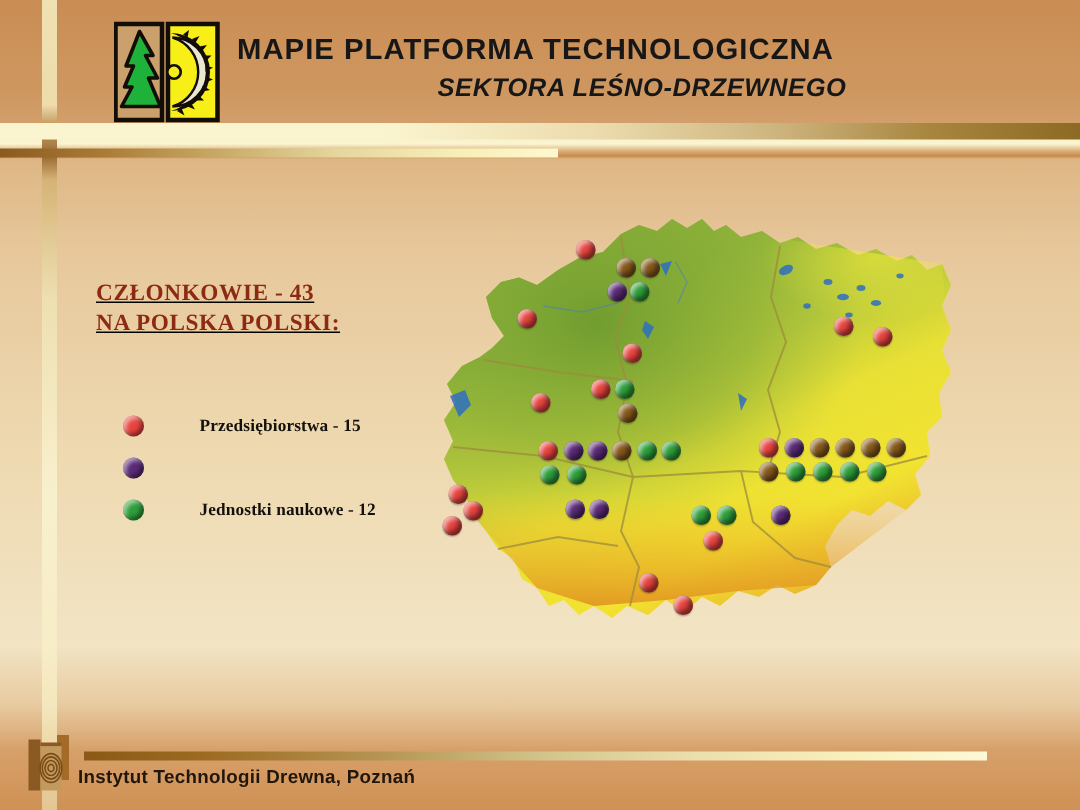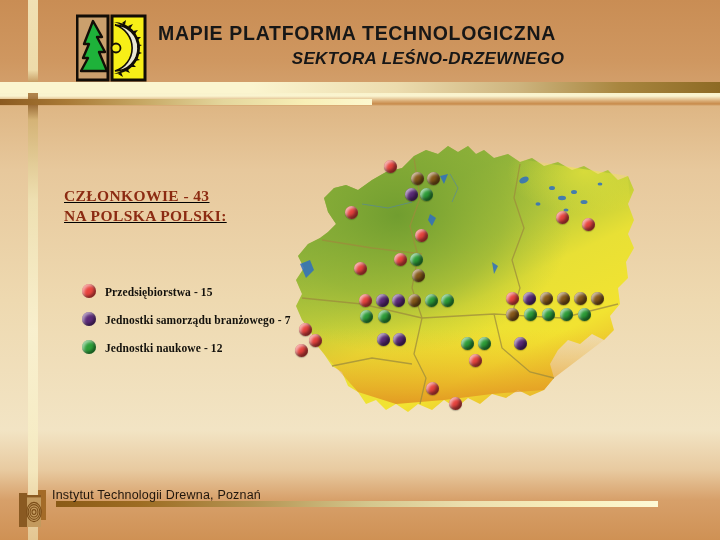--- a/index.html
+++ b/index.html
@@ -48,32 +48,32 @@
   .mapwrap{position:absolute;left:262px;top:128px;width:420px;height:345px;}
   .mapwrap svg{display:block;}
 
   
   .titleblock{position:absolute;left:64px;top:186px;text-decoration:underline;}
   .titleblock div{font-family:"Liberation Serif",serif;font-weight:bold;
     font-size:15.5px;color:#8c2b12;line-height:20px;letter-spacing:.4px;white-space:nowrap;}
 
   
   .legend{position:absolute;left:82px;top:270px;}
-  .legitem{display:flex;align-items:flex-end;height:28px;}
+  .legitem{display:flex;align-items:center;height:28px;gap:28px;}
   .bullet{width:14px;height:14px;border-radius:50%;flex:0 0 auto;margin-right:9px;
     box-shadow:inset -2px -2px 3px rgba(0,0,0,.45), inset 2px 2px 3px rgba(255,255,255,.55);}
   .legtxt{font-family:"Liberation Serif",serif;font-weight:bold;font-size:11.5px;
     color:#13110c;white-space:nowrap;letter-spacing:.1px;}
 
   
   .footlogo{position:absolute;left:18px;top:489px;width:34px;height:40px;}
   .footline{position:absolute;left:56px;top:501px;width:602px;height:6px;
     background:linear-gradient(to right,#8a5a16 0%,#9d6c22 14%,#b59553 33%,#d4c78d 52%,#ecdfae 68%,#f9f0bd 86%,#fdf9d6 100%);}
-  .foottxt{position:absolute;left:52px;top:488px;font-family:"Liberation Sans",sans-serif;
-    font-size:12.5px;font-weight:normal;color:#20160c;letter-spacing:.2px;white-space:nowrap;}
+  .foottxt{position:absolute;left:52px;top:511px;font-family:"Liberation Sans",sans-serif;
+    font-size:12.5px;font-weight:bold;color:#20160c;letter-spacing:.2px;white-space:nowrap;}
 
   
   .dot{position:absolute;width:13px;height:13px;border-radius:50%;
     box-shadow:inset -2.5px -2.5px 3.5px rgba(0,0,0,.5),
                inset 2px 2px 3px rgba(255,255,255,.6),
                0 1px 1px rgba(0,0,0,.25);}
 </style>
 </head>
 <body>
 
@@ -259,21 +259,20 @@
     <div>NA POLSKA POLSKI:</div>
   </div>
 
   <div class="legend" id="legend">
       <div class="legitem">
         <span class="bullet" style="background: rgb(232, 68, 63);"></span>
         <span class="legtxt">Przedsiębiorstwa - 15</span>
       </div>
       <div class="legitem">
         <span class="bullet" style="background: rgb(91, 42, 120);"></span>
-        <span class="legtxt">Jednostki samorządu branżowego - 7</span>
       </div>
       <div class="legitem">
         <span class="bullet" style="background: rgb(45, 158, 57);"></span>
         <span class="legtxt">Jednostki naukowe - 12</span>
       </div>
     </div>
 
   <div class="footlogo">
     <svg width="34" height="40" viewBox="0 0 34 40">
       <rect x="1" y="4" width="8" height="34" fill="#8a5a22"></rect>

